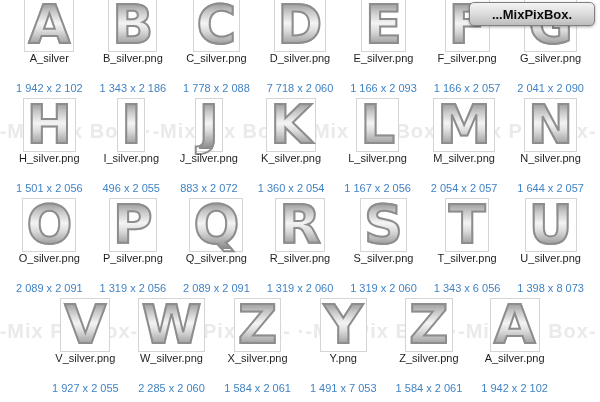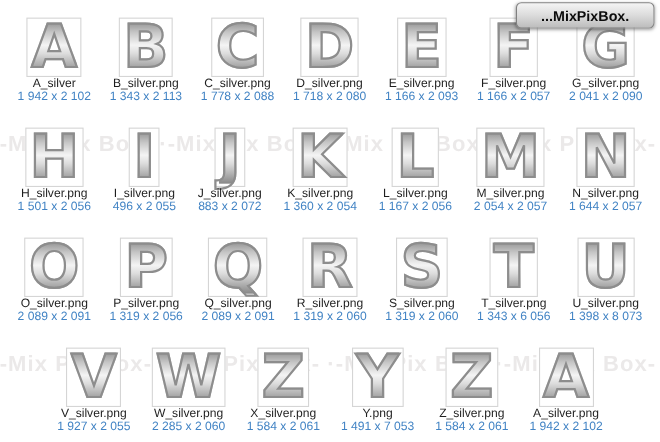--- a/index.html
+++ b/index.html
@@ -102,21 +102,21 @@
     }
   }
   .name {
     margin-top: 0;
     font-size: 11px;
     line-height: 12px;
     color: #1e1e1e;
     white-space: nowrap;
   }
   .dims {
-    margin-top: 0;
+    margin-top: 18px;
     font-size: 11px;
     line-height: 12px;
     color: #4183c4;
     white-space: nowrap;
   }
 </style>
 </head>
 <body>
 
 <div id="screen">
@@ -134,37 +134,37 @@
     </div>
     <div class="name">A_silver</div>
     <div class="dims">1 942 x 2 102</div>
   </div>
 
   <div class="cell">
     <div class="thumb">
       <span class="glyph">B</span>
     </div>
     <div class="name">B_silver.png</div>
-    <div class="dims">1 343 x 2 113</div>
+    <div class="dims">1 343 x 2 186</div>
   </div>
 
   <div class="cell">
     <div class="thumb">
       <span class="glyph">C</span>
     </div>
     <div class="name">C_silver.png</div>
     <div class="dims">1 778 x 2 088</div>
   </div>
 
   <div class="cell">
     <div class="thumb">
       <span class="glyph">D</span>
     </div>
     <div class="name">D_silver.png</div>
-    <div class="dims">1 718 x 2 080</div>
+    <div class="dims">7 718 x 2 060</div>
   </div>
 
   <div class="cell">
     <div class="thumb">
       <span class="glyph">E</span>
     </div>
     <div class="name">E_silver.png</div>
     <div class="dims">1 166 x 2 093</div>
   </div>
 

